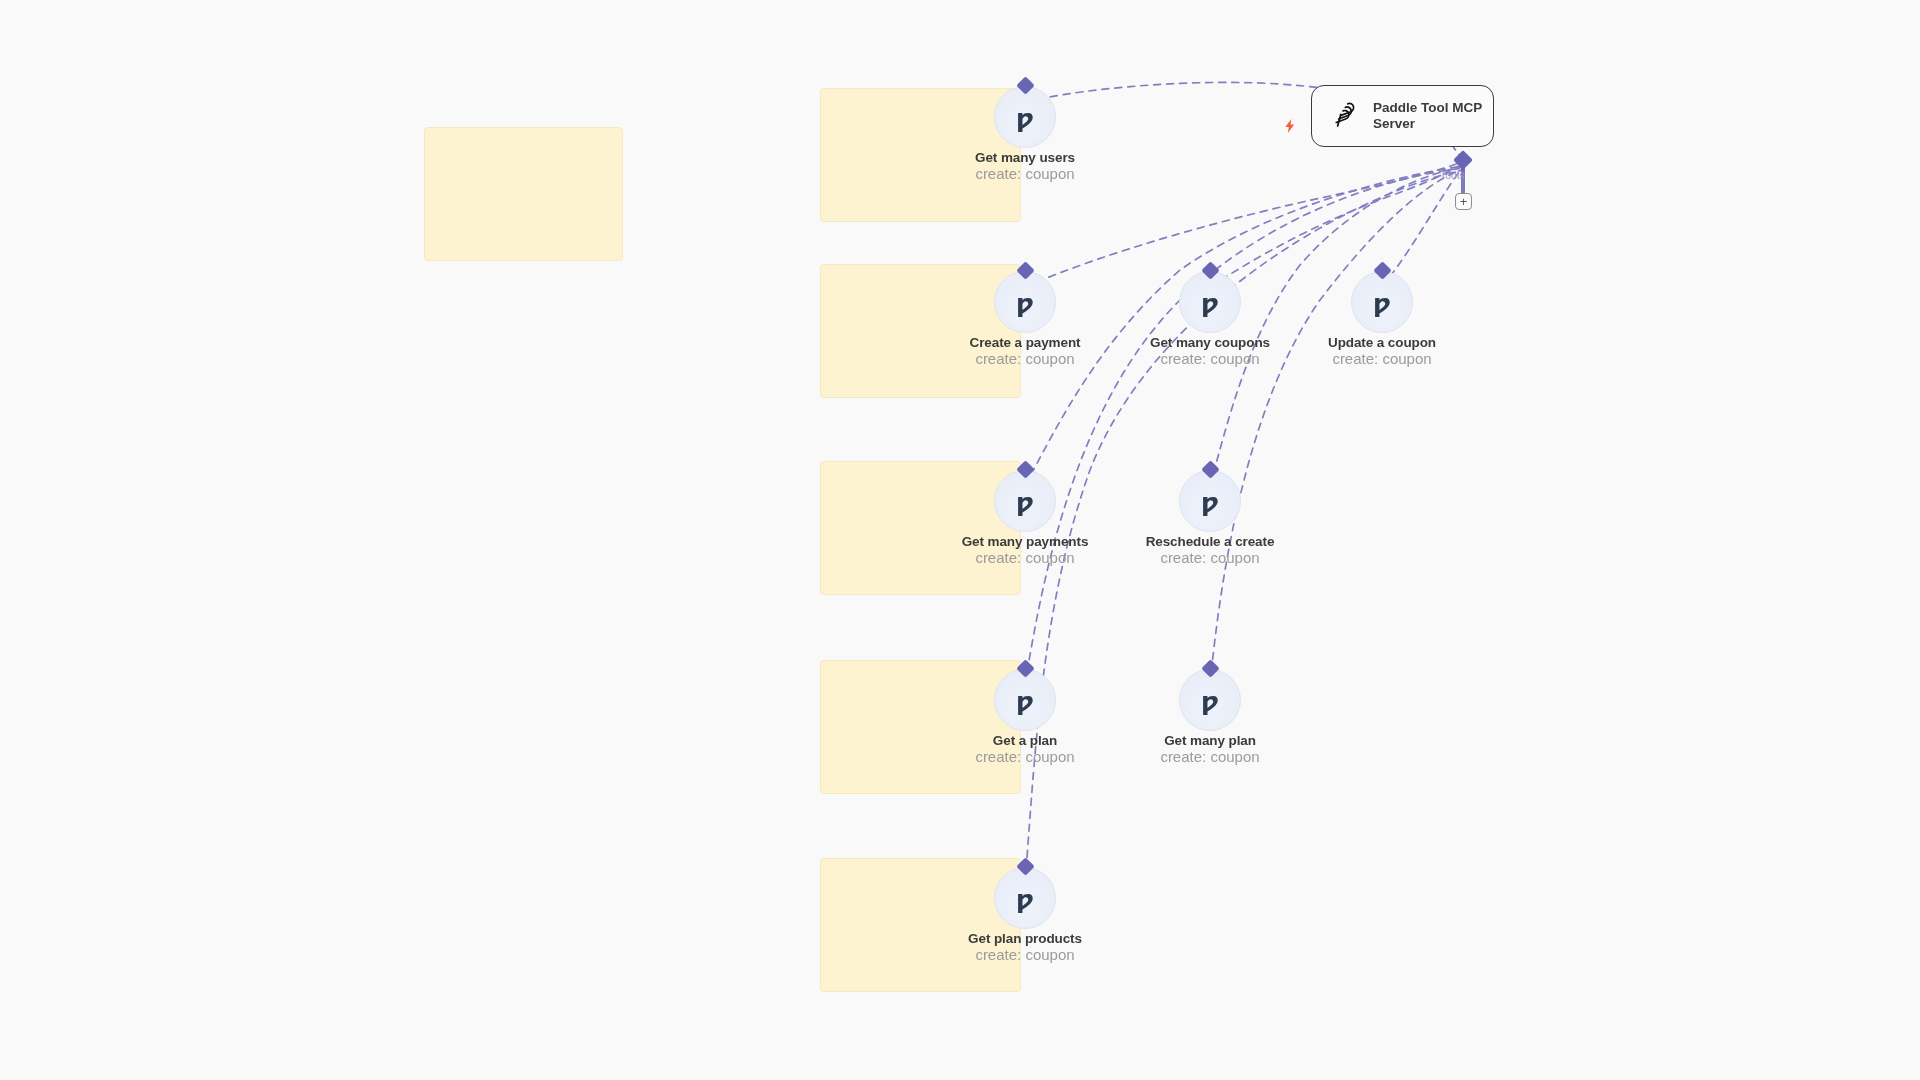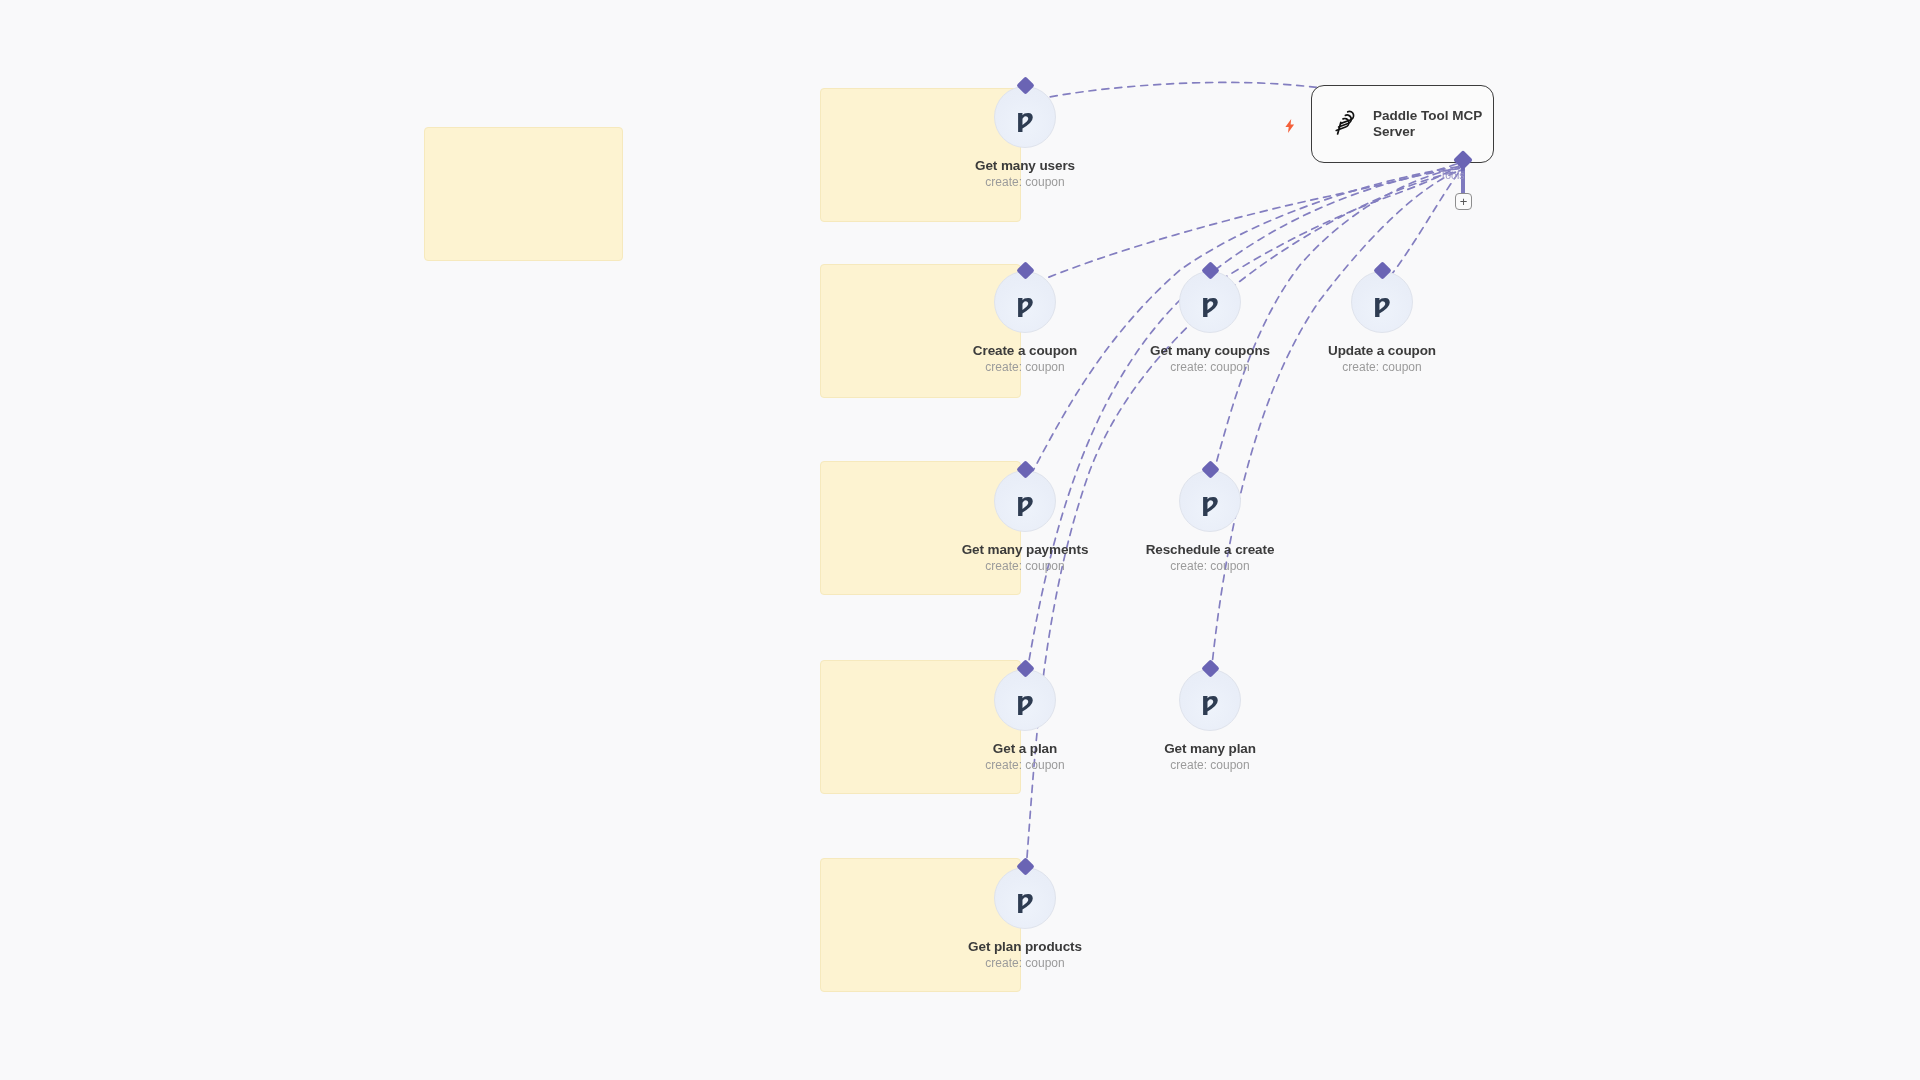--- a/index.html
+++ b/index.html
@@ -57,40 +57,40 @@
     position:absolute;
     top:-8px;left:50%;
     width:13px;height:13px;
     margin-left:-6.5px;
     background:#6a64b4;
     transform:rotate(45deg);
     border-radius:2px;
     z-index:4;
   }
   .node-label{
-    margin-top:11px;
+    margin-top:3px;
     font-size:13.5px;
     font-weight:700;
     color:#3b3b3b;
     line-height:14px;
     letter-spacing:-0.1px;
     max-width:132px;
   }
   .node-sub{
     margin-top:3px;
-    font-size:12px;
+    font-size:15px;
     color:#9b9b9b;
     line-height:12px;
   }
 
   
   #mcp-card{
     position:absolute;
     left:1311px;top:85px;
-    width:183px;height:78px;
+    width:183px;height:62px;
     background:#fbfbfb;
     border:1.6px solid #3c3c3c;
     border-radius:13px;
     box-sizing:border-box;
     display:flex;
     align-items:center;
     padding-left:18px;
     gap:14px;
     z-index:5;
   }
@@ -185,21 +185,21 @@
           <span class="glyph">ƿ</span>
         </div>
         <div class="node-label">Get many users</div>
         <div class="node-sub">create: coupon</div>
       </div>
       <div class="tool-node" style="left: 1025px; top: 271px;">
         <div class="node-circle">
           <div class="diamond" style="background: rgb(106, 100, 180);"></div>
           <span class="glyph">ƿ</span>
         </div>
-        <div class="node-label">Create a coupon</div>
+        <div class="node-label">Create a payment</div>
         <div class="node-sub">create: coupon</div>
       </div>
       <div class="tool-node" style="left: 1210px; top: 271px;">
         <div class="node-circle">
           <div class="diamond" style="background: rgb(106, 100, 180);"></div>
           <span class="glyph">ƿ</span>
         </div>
         <div class="node-label">Get many coupons</div>
         <div class="node-sub">create: coupon</div>
       </div>

